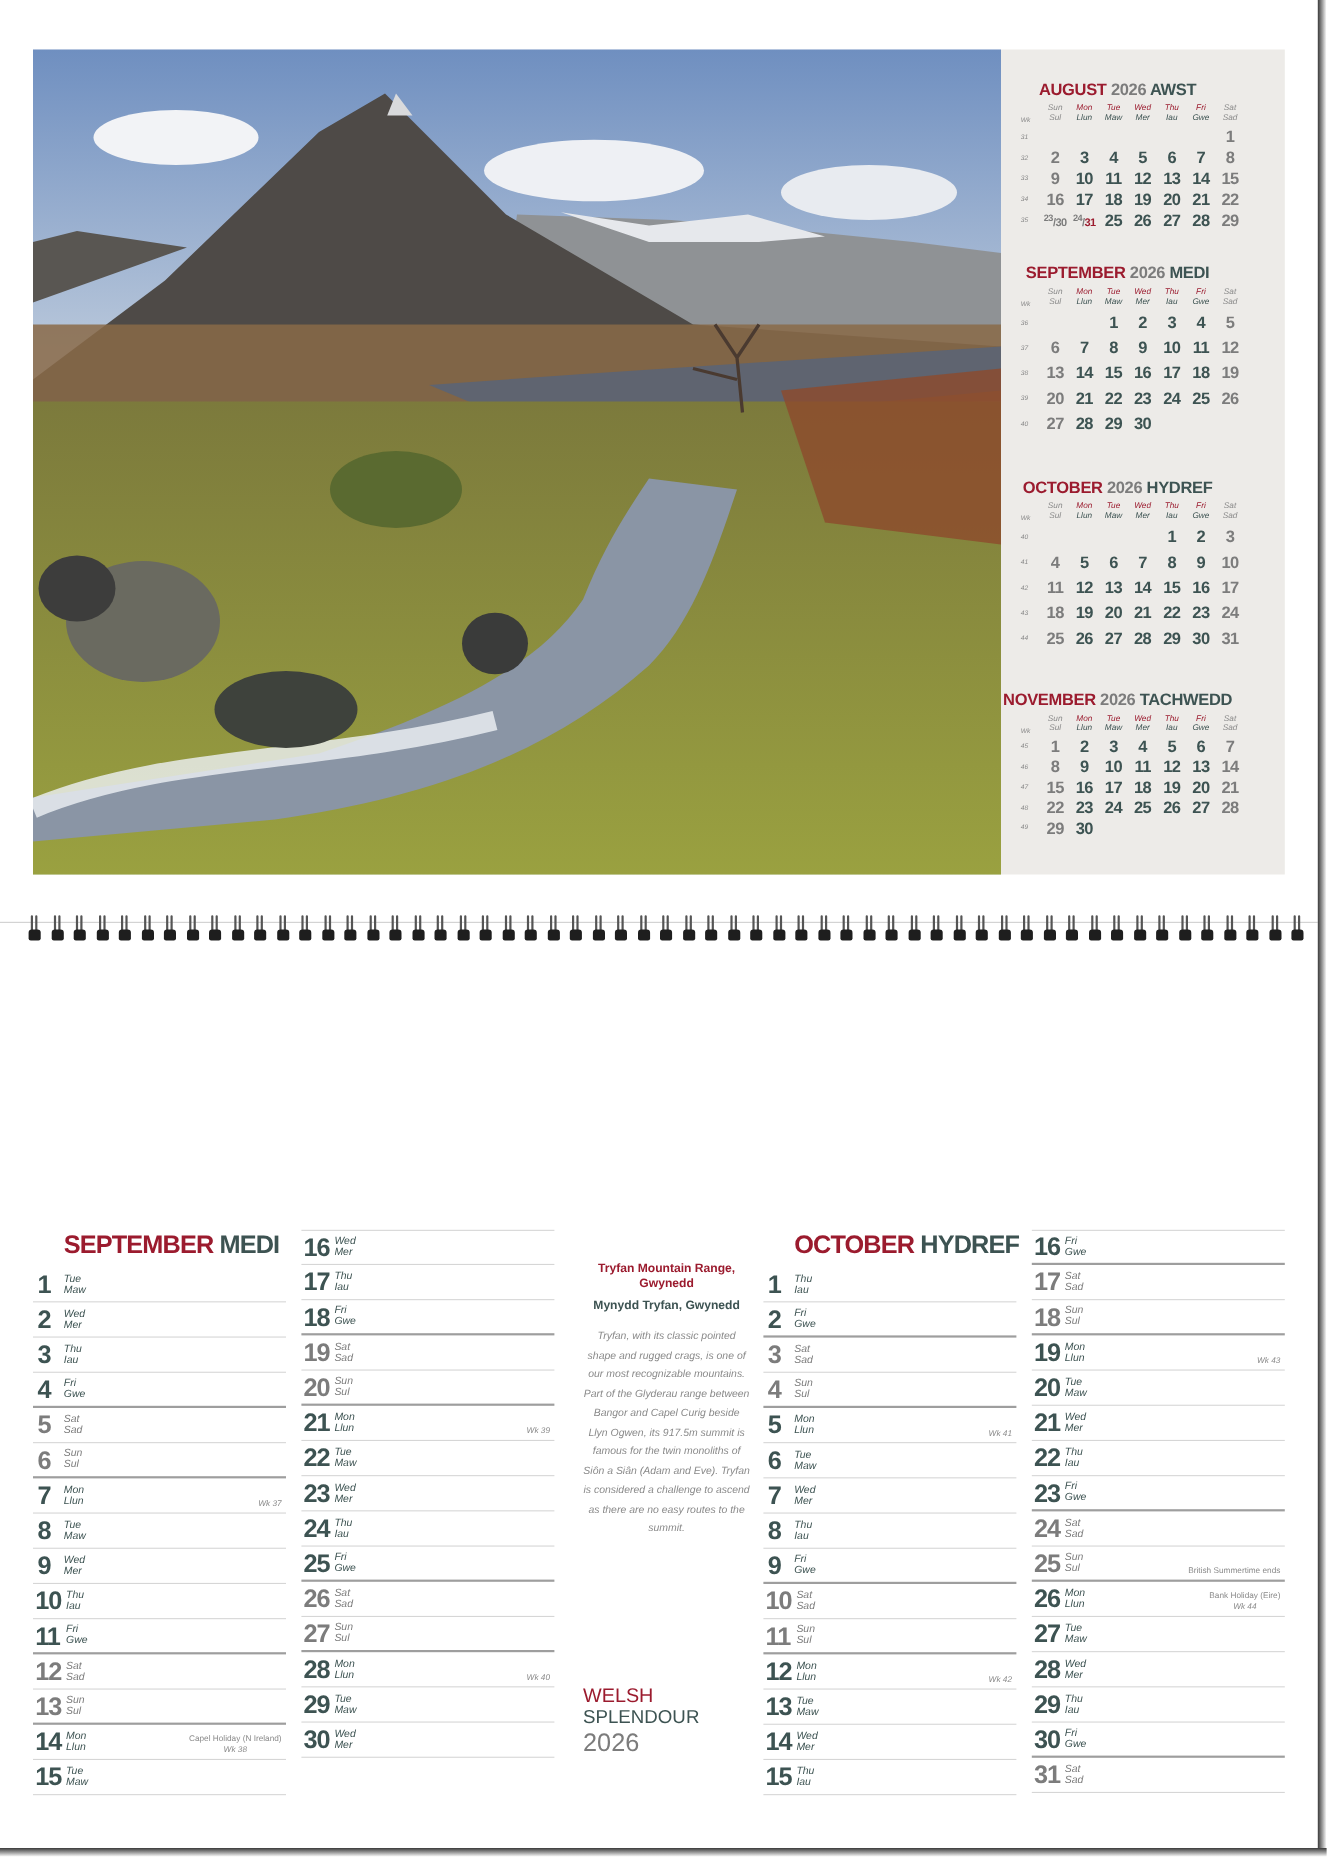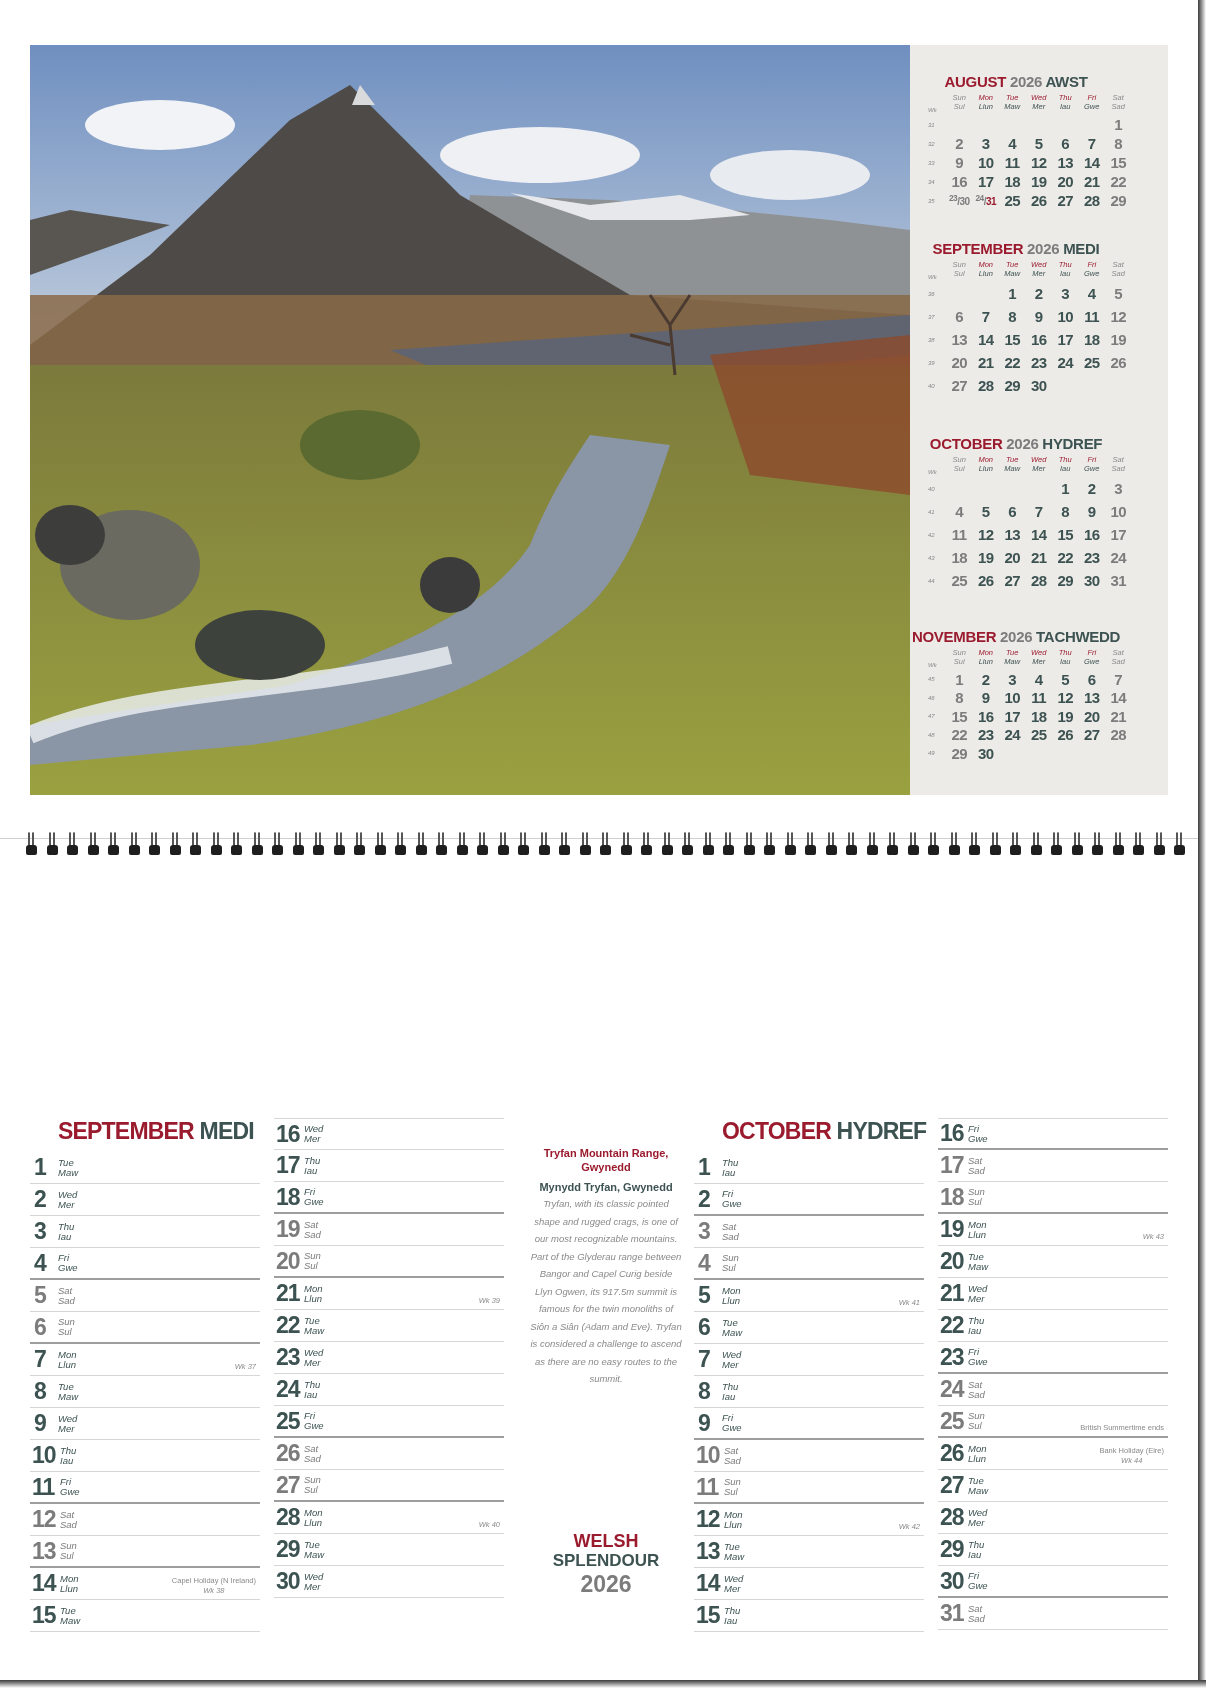--- a/index.html
+++ b/index.html
@@ -59,22 +59,22 @@
   .drow .num.two { width: 28px; padding-left: 2px; }
   .drow .num.we { color: #7c7c7c; }
   .drow .dn { font-size: 9.5px; font-style: italic; line-height: 10px; color: #3d5352; margin-left: 2px; }
   .drow .dn.we { color: #7c7c7c; }
   .drow .note { position: absolute; right: 4px; bottom: 3px; font-size: 7.5px; color: #8a8a8a; text-align: center; line-height: 10px; }
 
   
   .center { position: absolute; left: 530px; top: 1118px; width: 152px; text-align: center; }
   .c-title { color: #9b1b2e; font-weight: bold; font-size: 11px; line-height: 14px; margin-top: 28px; }
   .c-sub { color: #3d5352; font-weight: bold; font-size: 11px; line-height: 14px; margin-top: 6px; }
-  .c-body { color: #8a8a8a; font-style: italic; font-size: 9.5px; line-height: 17.5px; margin-top: 1px; }
-  .brand { position: absolute; left: 530px; top: 1531px; width: 152px; text-align: center; font-weight: bold; }
+  .c-body { color: #8a8a8a; font-style: italic; font-size: 9.5px; line-height: 17.5px; margin-top: 12px; }
+  .brand { position: absolute; left: 530px; top: 1531px; width: 152px; text-align: left; font-weight: normal; }
   .brand .b1 { color: #9b1b2e; font-size: 18px; line-height: 20px; }
   .brand .b2 { color: #3d5352; font-size: 17px; line-height: 20px; }
   .brand .b3 { color: #7c7c7c; font-size: 23px; line-height: 26px; }
 </style>
 </head>
 <body>
 
 <div class="page">
 
   <div class="photo">

